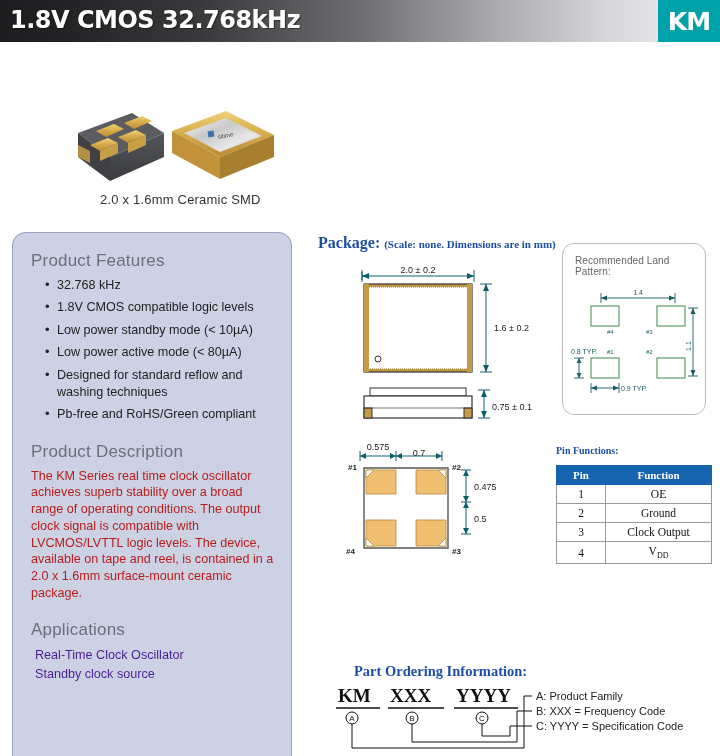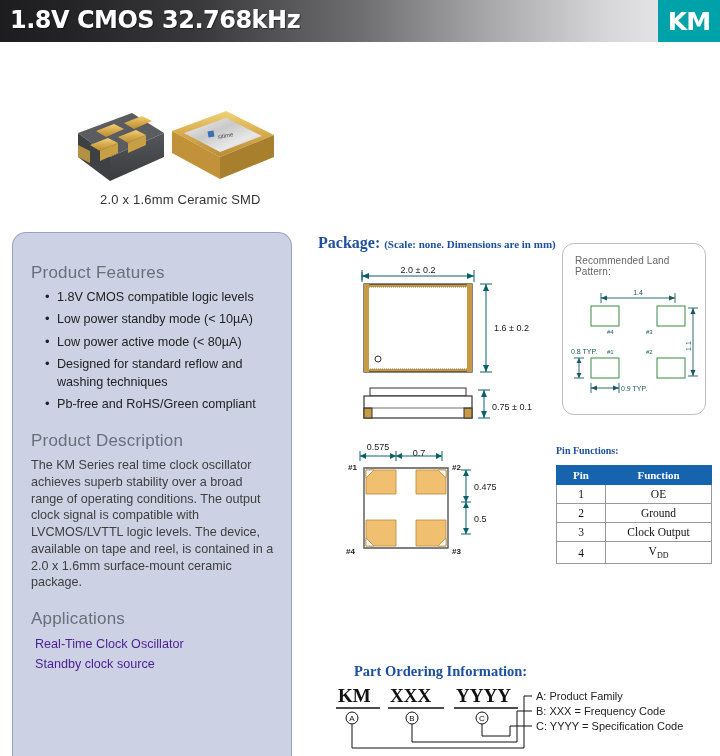--- a/index.html
+++ b/index.html
@@ -45,33 +45,33 @@
   #info-panel{
     position:absolute;left:12px;top:232px;width:280px;height:524px;
     background:#ccd2e4;
     border:1px solid #9aa2bd;
     border-top-left-radius:14px;border-top-right-radius:14px;
     border-bottom:none;
     box-sizing:border-box;
     padding:14px 16px 0 18px;
   }
   .panel-h{
-    color:#6b6f7a;font-size:17px;margin:16px 0 6px 0;font-weight:normal;
+    color:#6b6f7a;font-size:17px;margin:4px 0 6px 0;font-weight:normal;
     letter-spacing:.2px;
   }
   .panel-h.spaced{margin-top:18px;}
   ul.features{margin:0;padding:0 0 0 16px;list-style:none;}
   ul.features li{
     position:relative;font-size:12.6px;color:#222;line-height:1.38;
     margin-bottom:5px;padding-left:10px;
   }
   ul.features li:before{
     content:"\2022";position:absolute;left:-2px;top:-1px;color:#222;font-size:13px;
   }
-  #desc-text{font-size:12.6px;color:#404040;line-height:1.33;margin:0;}
+  #desc-text{font-size:12.6px;color:#b91c1c;line-height:1.33;margin:0;}
   .app-line{font-size:12.6px;color:#4c1d95;line-height:1.55;padding-left:4px;}
 
   
   .blue-head{
     color:#1d4f9e;font-weight:bold;
     font-family:"Liberation Serif","DejaVu Serif",serif;
   }
   #package-head{position:absolute;left:318px;top:234px;font-size:16px;}
   #package-scale{font-size:11px;}
 
@@ -173,20 +173,21 @@
       <rect x="148" y="36" width="6" height="6" fill="#3a6fb0" transform="rotate(-10 151 39)"></rect>
       <text x="158" y="44" font-family="Liberation Sans, sans-serif" font-size="6" fill="#4a4a4a" transform="rotate(-10 158 44)">sitime</text>
     </g>
   </svg>
 </div>
 <div id="photo-caption">2.0 x 1.6mm Ceramic SMD</div>
 
 <div id="info-panel">
   <h2 class="panel-h">Product Features</h2>
   <ul class="features">
+    <li>32.768 kHz</li>
     <li>1.8V CMOS compatible logic levels</li>
     <li>Low power standby mode (&lt; 10µA)</li>
     <li>Low power active mode (&lt; 80µA)</li>
     <li>Designed for standard reflow and washing techniques</li>
     <li>Pb-free and RoHS/Green compliant</li>
   </ul>
 
   <h2 class="panel-h spaced">Product Description</h2>
   <p id="desc-text">The KM Series real time clock oscillator achieves superb stability over a broad range of operating conditions. The output clock signal is compatible with LVCMOS/LVTTL logic levels.  The device, available on tape and reel, is contained in a 2.0 x 1.6mm surface-mount ceramic package.</p>
 

